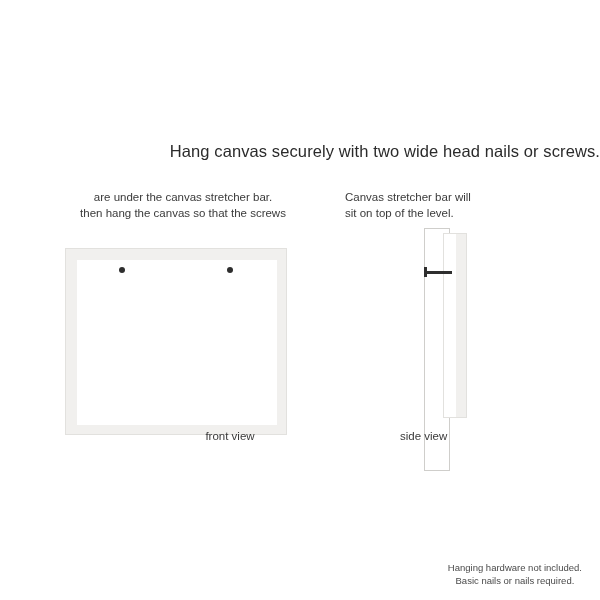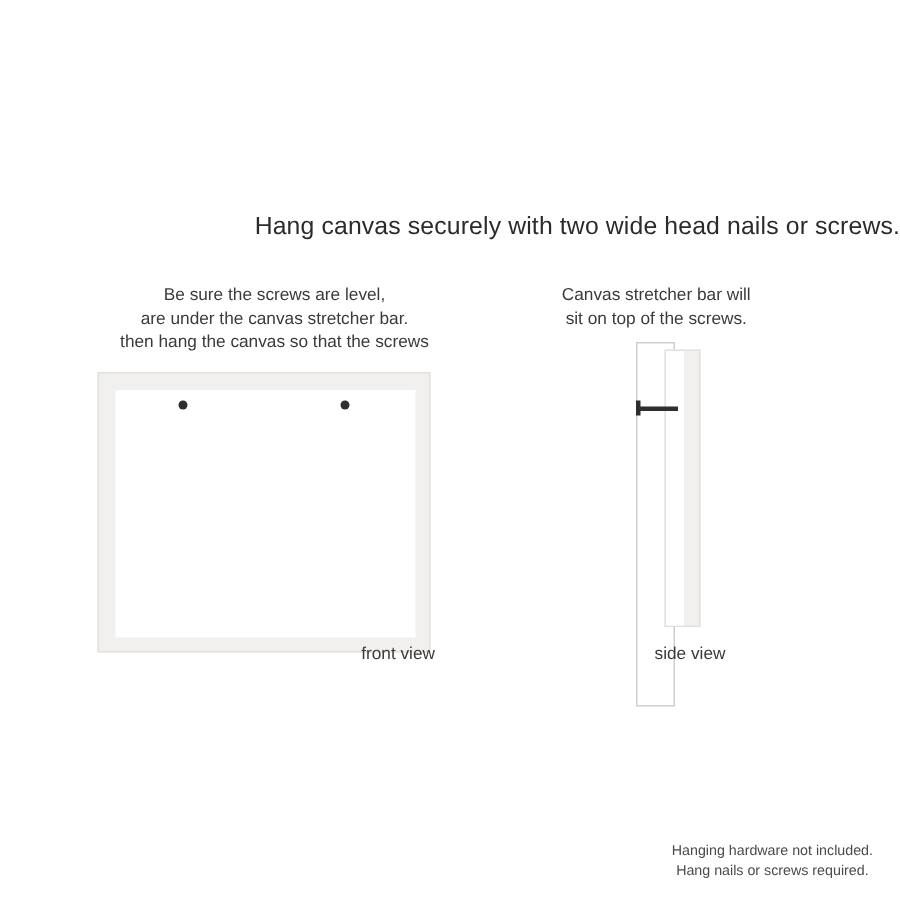--- a/index.html
+++ b/index.html
@@ -43,21 +43,21 @@
     line-height: 15.5px;
     color: #3a3a3a;
   }
 
   
   .caption-right {
     position: absolute;
     top: 190px;
     left: 345px;
     width: 185px;
-    text-align: center;
+    text-align: left;
     font-size: 11.5px;
     line-height: 15.5px;
     color: #3a3a3a;
   }
 
   
   .front-view {
     position: absolute;
     top: 248px;
     left: 65px;
@@ -84,21 +84,21 @@
     background: #2e2e2e;
   }
   .screw-left  { top: 18px; left: 53px; }
   .screw-right { top: 18px; left: 161px; }
 
   .front-label {
     position: absolute;
     top: 430px;
     left: 170px;
     width: 120px;
-    text-align: right;
+    text-align: center;
     font-size: 11.5px;
     color: #3a3a3a;
   }
 
   
   .side-wall {
     position: absolute;
     top: 228px;
     left: 424px;
     width: 26px;
@@ -140,21 +140,21 @@
     width: 3px;
     height: 10px;
     background: #2e2e2e;
   }
 
   .side-label {
     position: absolute;
     top: 430px;
     left: 400px;
     width: 120px;
-    text-align: center;
+    text-align: left;
     font-size: 11.5px;
     color: #3a3a3a;
   }
 
   
   .footer {
     position: absolute;
     bottom: 13px;
     right: 18px;
     text-align: center;
@@ -164,43 +164,42 @@
   }
 </style>
 </head>
 <body>
 
 <div class="page">
 
   <div class="headline">Hang canvas securely with two wide head nails or screws.</div>
 
   <div class="caption-left">
-    <div>Be sure the screws are level,</div>
     <div>are under the canvas stretcher bar.</div>
     <div>then hang the canvas so that the screws</div>
   </div>
 
   <div class="caption-right">
     <div>Canvas stretcher bar will</div>
-    <div>sit on top of the screws.</div>
+    <div>sit on top of the level.</div>
   </div>
 
   <div class="front-view">
     <div class="front-view-inner"></div>
     <div class="screw screw-left"></div>
     <div class="screw screw-right"></div>
   </div>
   <div class="front-label">front view</div>
 
   <div class="side-wall"></div>
   <div class="side-canvas-outer">
     <div class="side-canvas-inner"></div>
   </div>
   <div class="side-screw-head"></div>
   <div class="side-screw"></div>
   <div class="side-label">side view</div>
 
   <div class="footer">
     <div>Hanging hardware not included.</div>
-    <div>Hang nails or screws required.</div>
+    <div>Basic nails or nails required.</div>
   </div>
 
 </div>
 
 </body></html>

